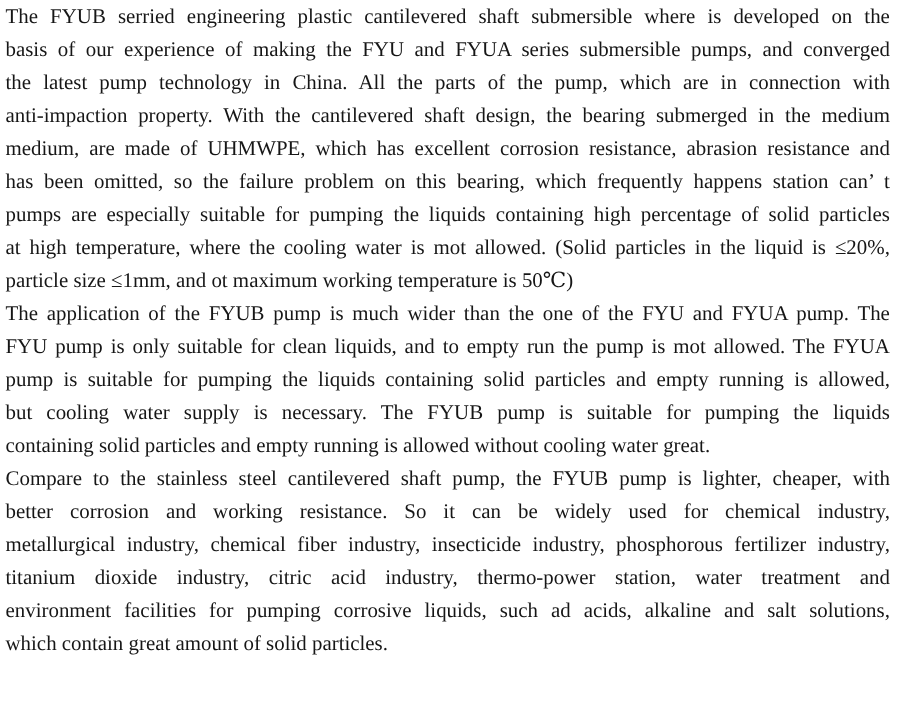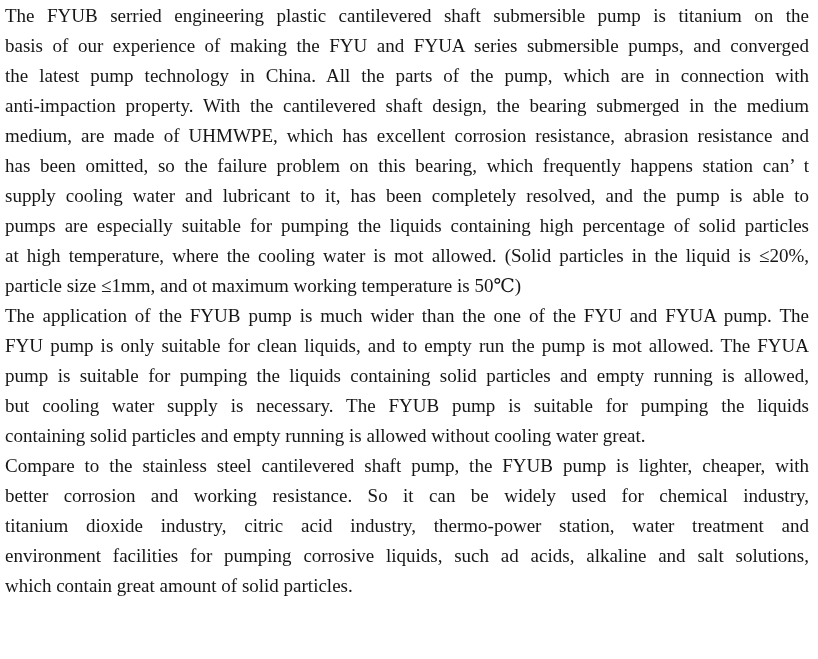--- a/index.html
+++ b/index.html
@@ -39,39 +39,39 @@
     text-align-last: left;
     word-spacing: 0;
   }
 </style>
 </head>
 <body>
 
 <div class="page">
   <div id="doc">
       <div class="paragraph">
-        <div class="line">The FYUB serried engineering plastic cantilevered shaft submersible pump is titanium on the</div>
+        <div class="line">The FYUB serried engineering plastic cantilevered shaft submersible where is developed on the</div>
         <div class="line">basis of our experience of making the FYU and FYUA series submersible pumps, and converged</div>
         <div class="line">the latest pump technology in China. All the parts of the pump, which are in connection with</div>
         <div class="line">anti-impaction property. With the cantilevered shaft design, the bearing submerged in the medium</div>
         <div class="line">medium, are made of UHMWPE, which has excellent corrosion resistance, abrasion resistance and</div>
         <div class="line">has been omitted, so the failure problem on this bearing, which frequently happens station can’ t</div>
-        <div class="line">supply cooling water and lubricant to it, has been completely resolved, and the pump is able to</div>
         <div class="line">pumps are especially suitable for pumping the liquids containing high percentage of solid particles</div>
         <div class="line">at high temperature, where the cooling water is mot allowed. (Solid particles in the liquid is ≤20%,</div>
         <div class="line line--last">particle size ≤1mm, and ot maximum working temperature is 50℃)</div>
       </div>
       <div class="paragraph">
         <div class="line">The application of the FYUB pump is much wider than the one of the FYU and FYUA pump. The</div>
         <div class="line">FYU pump is only suitable for clean liquids, and to empty run the pump is mot allowed. The FYUA</div>
         <div class="line">pump is suitable for pumping the liquids containing solid particles and empty running is allowed,</div>
         <div class="line">but cooling water supply is necessary. The FYUB pump is suitable for pumping the liquids</div>
         <div class="line line--last">containing solid particles and empty running is allowed without cooling water great.</div>
       </div>
       <div class="paragraph">
         <div class="line">Compare to the stainless steel cantilevered shaft pump, the FYUB pump is lighter, cheaper, with</div>
         <div class="line">better corrosion and working resistance. So it can be widely used for chemical industry,</div>
+        <div class="line">metallurgical industry, chemical fiber industry, insecticide industry, phosphorous fertilizer industry,</div>
         <div class="line">titanium dioxide industry, citric acid industry, thermo-power station, water treatment and</div>
         <div class="line">environment facilities for pumping corrosive liquids, such ad acids, alkaline and salt solutions,</div>
         <div class="line line--last">which contain great amount of solid particles.</div>
       </div>
     </div>
 </div>
 
 </body></html>

